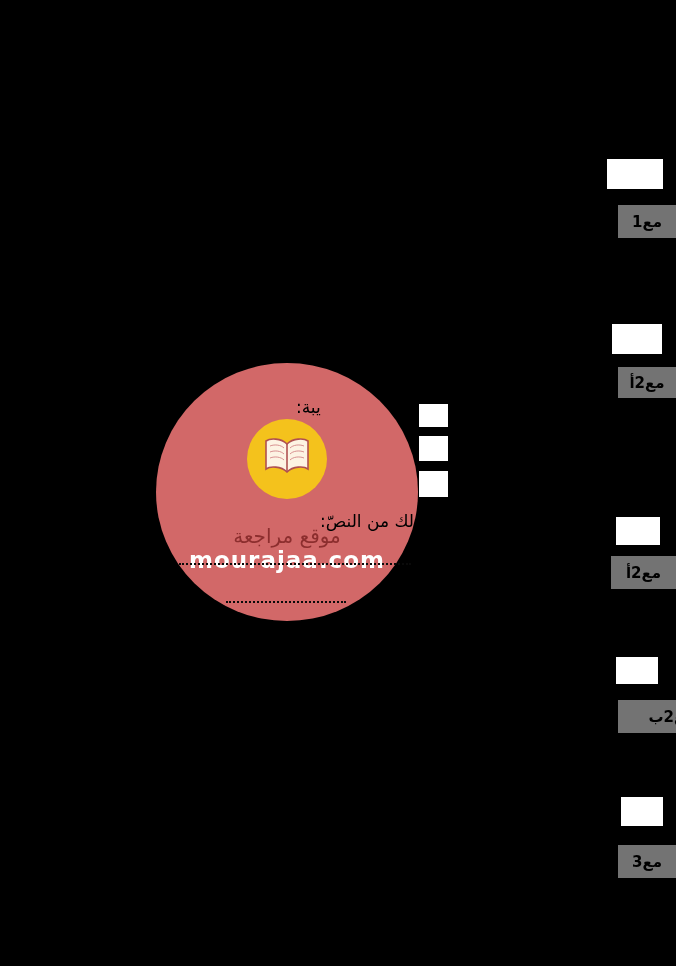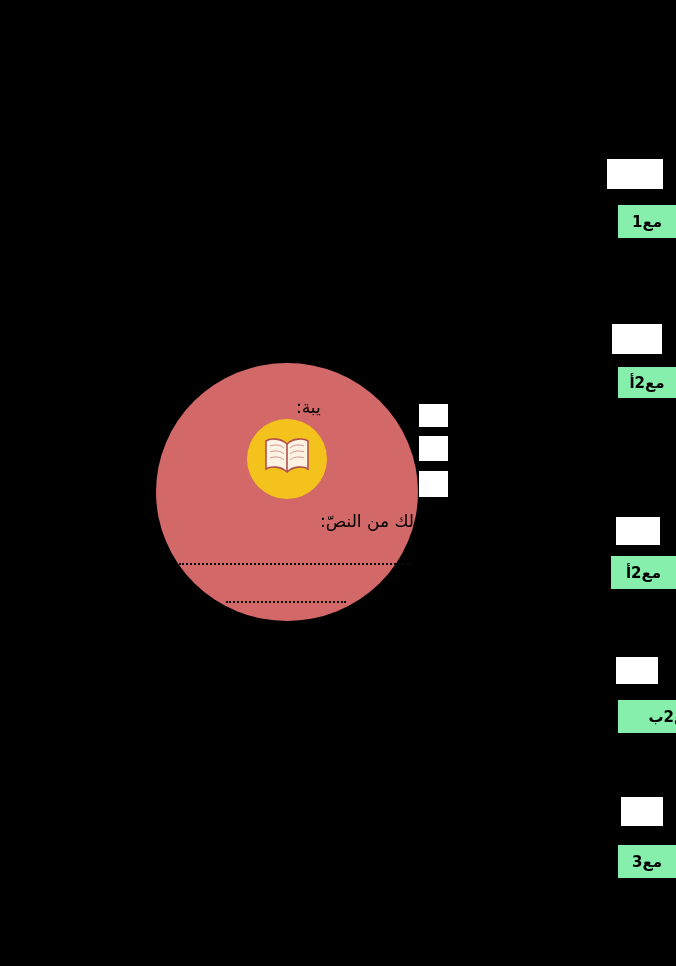--- a/index.html
+++ b/index.html
@@ -100,21 +100,21 @@
     z-index: 4;
   }
   .sb1 { left: 607px; top: 159px; width: 56px; height: 30px; }
   .sb2 { left: 612px; top: 324px; width: 50px; height: 30px; }
   .sb3 { left: 616px; top: 517px; width: 44px; height: 28px; }
   .sb4 { left: 616px; top: 657px; width: 42px; height: 27px; }
   .sb5 { left: 621px; top: 797px; width: 42px; height: 29px; }
 
   .score-label {
     position: absolute;
-    background: #86efac;
+    background: #737373;
     color: #000000;
     font-weight: bold;
     font-size: 15px;
     display: flex;
     align-items: center;
     justify-content: center;
     z-index: 4;
   }
   .lb1 { left: 618px; top: 205px; width: 58px; height: 33px; }
   .lb2 { left: 618px; top: 367px; width: 58px; height: 31px; }
@@ -133,21 +133,23 @@
     <span>
       <svg width="50" height="42" viewBox="0 0 50 42" aria-hidden="true">
         <path d="M25 8 C19 2, 8 2, 4 5 L4 33 C8 30, 19 30, 25 36 C31 30, 42 30, 46 33 L46 5 C42 2, 31 2, 25 8 Z" fill="#fdf3e3" stroke="#b05050" stroke-width="1.6"></path>
         <path d="M25 8 L25 36" stroke="#b05050" stroke-width="1.6" fill="none"></path>
         <path d="M8 10 C13 8, 19 9, 22 12 M8 16 C13 14, 19 15, 22 18 M8 22 C13 20, 19 21, 22 24" stroke="#d89090" stroke-width="1" fill="none"></path>
         <path d="M42 10 C37 8, 31 9, 28 12 M42 16 C37 14, 31 15, 28 18 M42 22 C37 20, 31 21, 28 24" stroke="#d89090" stroke-width="1" fill="none"></path>
       </svg>
     </span>
   </div>
 
+  <div class="wm-name" dir="rtl">موقع مراجعة</div>
 
+  <div class="wm-url">mourajaa.com</div>
 
   <div class="frag frag-top" dir="rtl">يبة:</div>
 
   <div class="frag frag-mid" dir="rtl">على ذلك من النصّ:</div>
 
   <div class="dotted-line line1"></div>
   <div class="dotted-line line2"></div>
 
   <div class="mini-box mb1"></div>
   <div class="mini-box mb2"></div>

